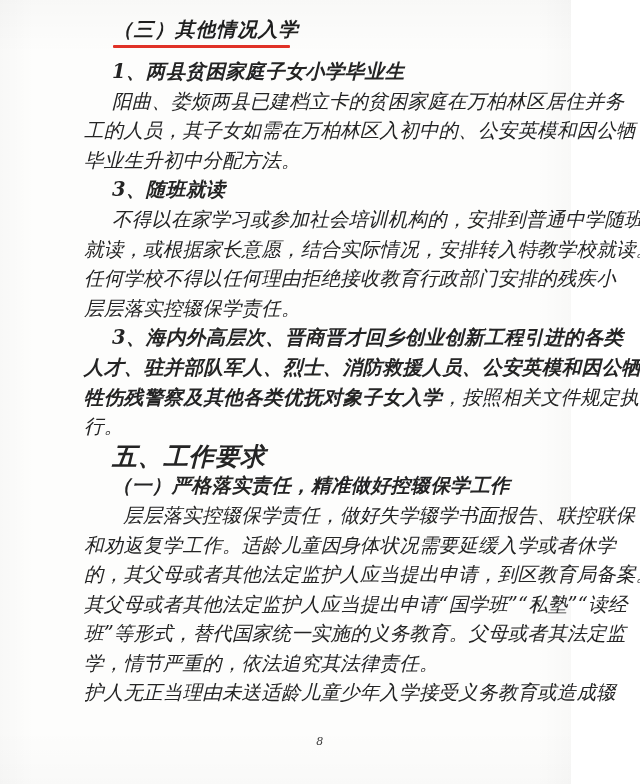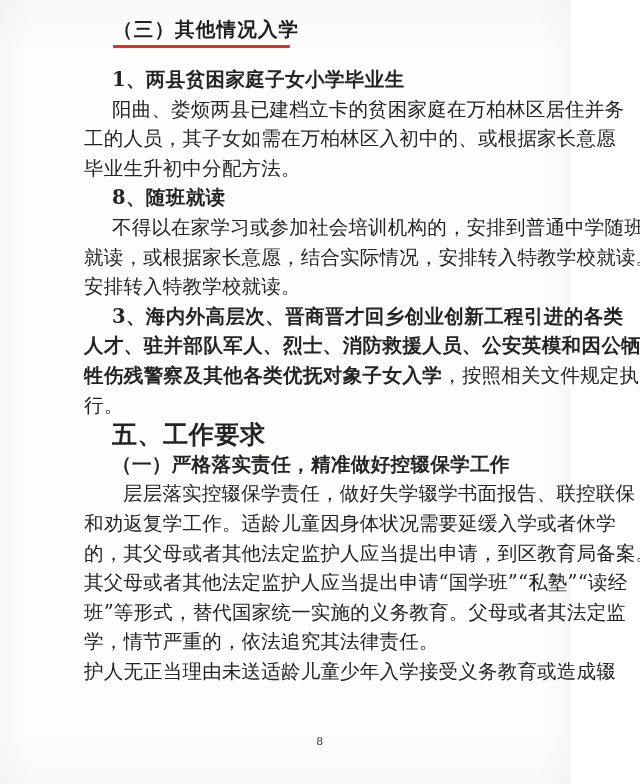--- a/index.html
+++ b/index.html
@@ -15,36 +15,37 @@
     overflow: hidden;
   }
 
   
   #page {
     position: relative;
     width: 571px;
     height: 784px;
     background: #fdfdfc;
     box-sizing: border-box;
+    font-style: italic;
   }
 
   
   #paper-texture {
     position: absolute;
     inset: 0;
     pointer-events: none;
     background:
       linear-gradient(180deg, rgba(0,0,0,0.018) 0%, rgba(0,0,0,0) 7%, rgba(0,0,0,0) 93%, rgba(0,0,0,0.015) 100%),
       linear-gradient(90deg, rgba(0,0,0,0.02) 0%, rgba(0,0,0,0) 6%, rgba(0,0,0,0) 94%, rgba(0,0,0,0.02) 100%);
   }
 
   #text-column {
     position: absolute;
     left: 84px;
-    top: 8px;
+    top: 0;
     width: 472px;
   }
 
   .line {
     font-size: 19.5px;
     line-height: 29.6px;
     letter-spacing: 0.2px;
     white-space: nowrap;
     color: #242424;
   }
@@ -118,27 +119,28 @@
     <div id="heading-text">（三）其他情况入学</div>
     <div id="heading-underline" style="background: rgb(224, 49, 39);"></div>
   </div>
 
   <div id="text-column">
 
     <div style="height:57px"></div>
 
     <div class="line bold-line indent-1">1、两县贫困家庭子女小学毕业生</div>
     <div class="line body-line indent-1">阳曲、娄烦两县已建档立卡的贫困家庭在万柏林区居住并务</div>
-    <div class="line body-line">工的人员，其子女如需在万柏林区入初中的、或根据家长意愿</div>
+    <div class="line body-line">工的人员，其子女如需在万柏林区入初中的、公安英模和因公牺</div>
     <div class="line body-line">毕业生升初中分配方法。</div>
 
-    <div class="line bold-line indent-1">8、随班就读</div>
+    <div class="line bold-line indent-1">3、随班就读</div>
     <div class="line body-line indent-1">不得以在家学习或参加社会培训机构的，安排到普通中学随班</div>
     <div class="line body-line">就读，或根据家长意愿，结合实际情况，安排转入特教学校就读。</div>
-    <div class="line body-line">安排转入特教学校就读。</div>
+    <div class="line body-line">任何学校不得以任何理由拒绝接收教育行政部门安排的残疾小</div>
+    <div class="line body-line">层层落实控辍保学责任。</div>
 
     <div class="line bold-line indent-1">3、海内外高层次、晋商晋才回乡创业创新工程引进的各类</div>
     <div class="line bold-line">人才、驻并部队军人、烈士、消防救援人员、公安英模和因公牺</div>
     <div class="line"><span class="bold-line">牲伤残警察及其他各类优抚对象子女入学</span><span class="body-line">，按照相关文件规定执</span></div>
     <div class="line body-line">行。</div>
 
     <div class="line hei-line indent-1">五、工作要求</div>
     <div class="line bold-line indent-1">（一）严格落实责任，精准做好控辍保学工作</div>
 
     <div class="line body-line indent-2">层层落实控辍保学责任，做好失学辍学书面报告、联控联保</div>

